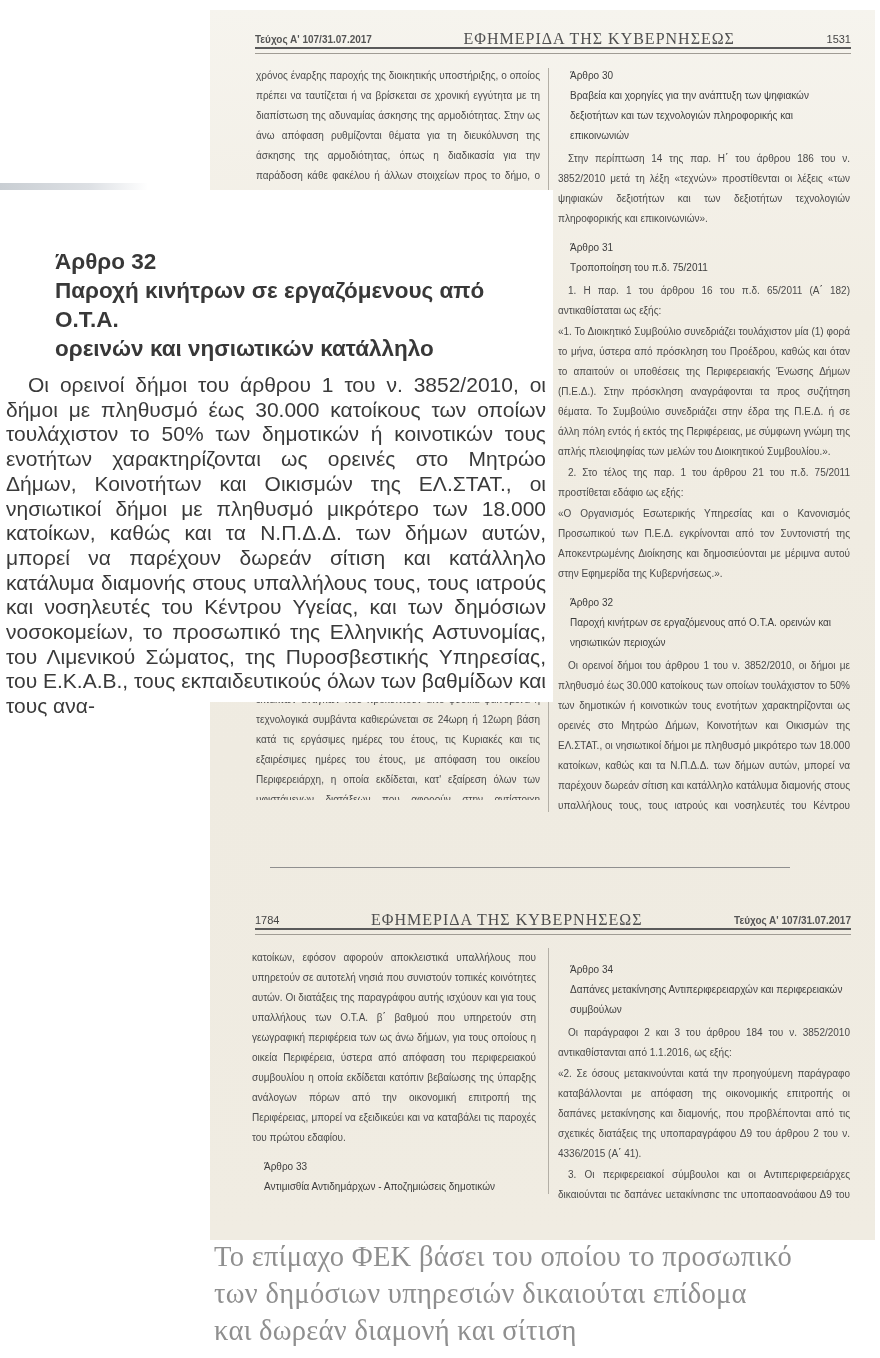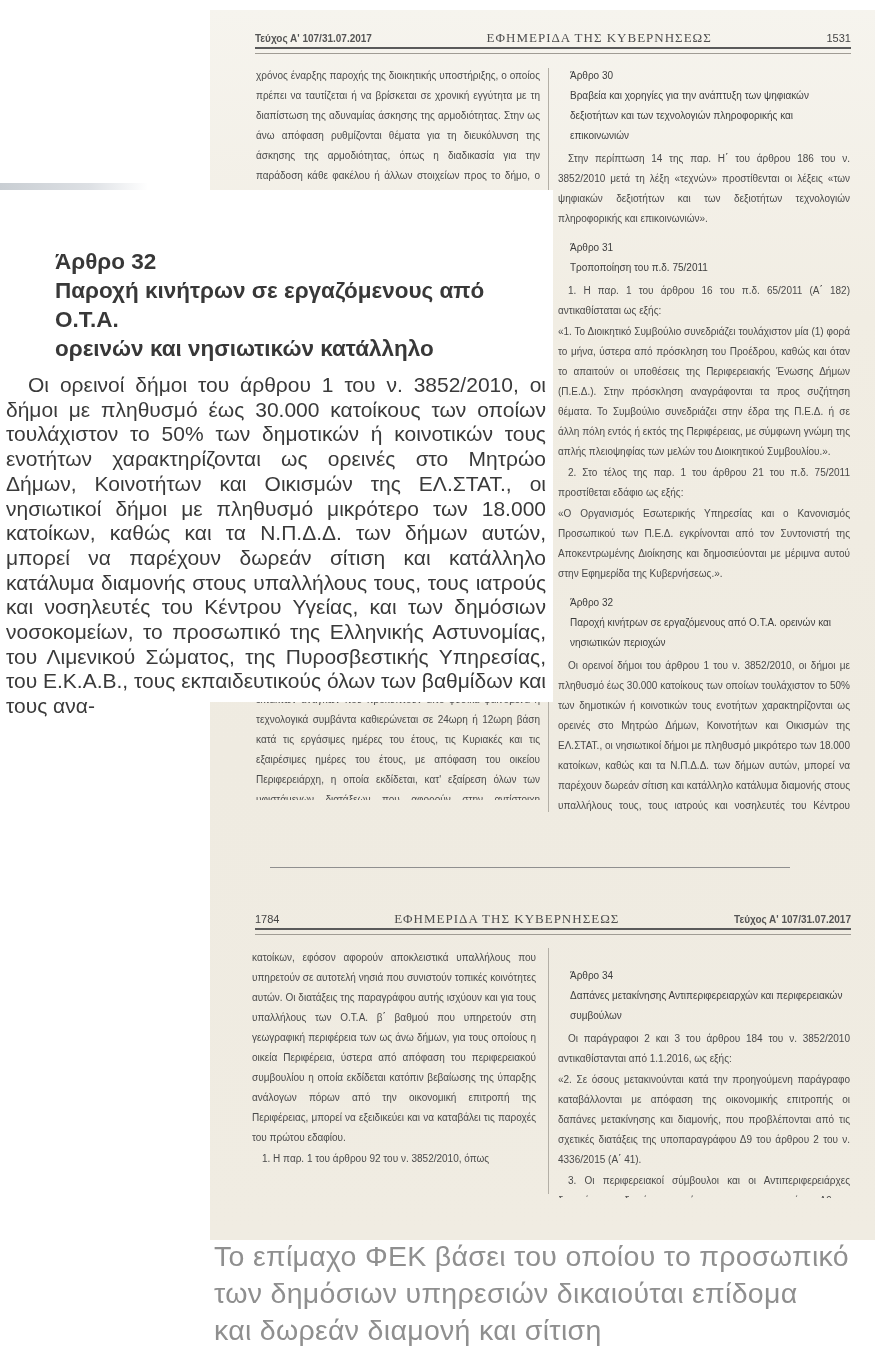--- a/index.html
+++ b/index.html
@@ -11,21 +11,21 @@
   .scan{
     position:absolute;left:210px;top:10px;width:665px;height:1230px;
     background:linear-gradient(180deg,#f6f4ee 0%,#f1ede3 25%,#efebe1 60%,#f0ece2 100%);
   }
   .gz-header{
     position:absolute;left:45px;right:24px;display:flex;
     justify-content:space-between;align-items:center;
     color:#4a4a4a;
   }
   .gz-header .issue{font-size:10px;font-weight:bold;color:#555;}
-  .gz-header .gtitle{font-family:"Liberation Serif",serif;font-size:13px;letter-spacing:1px;color:#4f4f4f;}
+  .gz-header .gtitle{font-family:"Liberation Serif",serif;font-size:16px;letter-spacing:1px;color:#4f4f4f;}
   .gz-header .pnum{font-size:11px;color:#454545;}
   .hrule{position:absolute;left:45px;right:24px;height:4px;border-top:2px solid #5a5a5a;border-bottom:1px solid #a09c94;}
   .small-col{position:absolute;font-size:10px;line-height:20px;color:#4a4a4a;text-align:justify;overflow:hidden;}
   .small-col p{margin:0 0 1px 0;}
   .small-col p.ind{text-indent:10px;}
   .art-head{font-weight:normal;color:#3d3d3d;padding-left:12px;text-align:left;margin:9px 0 3px 0;}
   .art-head span{display:block;}
   .vline{position:absolute;width:0;border-left:1px solid #b3afa6;}
   .pages-divider{position:absolute;left:60px;width:520px;height:0;border-top:1px solid #8f8f8f;}
   
@@ -38,21 +38,21 @@
   .bigtext .bh{font-size:22.5px;font-weight:bold;line-height:29px;margin-left:49px;color:#383838;}
   .bigtext .bbody{
     margin:10px 0 0 0;font-size:21px;line-height:24.7px;
     text-align:justify;text-indent:22px;color:#3a3a3a;
   }
   
   .caption{
     position:absolute;left:214px;top:1238px;width:660px;
     font-size:28.5px;line-height:37px;color:#8f8f8f;letter-spacing:.3px;
   }
-  .caption div{white-space:nowrap;}
+  .caption div{white-space:nowrap;font-family:Liberation Serif, serif;}
 </style>
 </head>
 <body>
 
 <div class="page">
 
   <div class="scan">
 
     <div class="gz-header" style="top:20px;">
       <span class="issue">Τεύχος Α' 107/31.07.2017</span>
@@ -98,27 +98,31 @@
 
     <div class="gz-header" style="top:901px;">
       <span class="pnum">1784</span>
       <span class="gtitle">ΕΦΗΜΕΡΙΔΑ ΤΗΣ ΚΥΒΕΡΝΗΣΕΩΣ</span>
       <span class="issue">Τεύχος Α' 107/31.07.2017</span>
     </div>
     <div class="hrule" style="top:918px;"></div>
 
     <div class="small-col" style="left:42px;top:938px;width:284px;height:250px;">
       <p>κατοίκων, εφόσον αφορούν αποκλειστικά υπαλλήλους που υπηρετούν σε αυτοτελή νησιά που συνιστούν τοπικές κοινότητες αυτών. Οι διατάξεις της παραγράφου αυτής ισχύουν και για τους υπαλλήλους των Ο.Τ.Α. β΄ βαθμού που υπηρετούν στη γεωγραφική περιφέρεια των ως άνω δήμων, για τους οποίους η οικεία Περιφέρεια, ύστερα από απόφαση του περιφερειακού συμβουλίου η οποία εκδίδεται κατόπιν βεβαίωσης της ύπαρξης ανάλογων πόρων από την οικονομική επιτροπή της Περιφέρειας, μπορεί να εξειδικεύει και να καταβάλει τις παροχές του πρώτου εδαφίου.</p>
+      <div class="art-head">
+        <span>Άρθρο 33</span>
+        <span>Αντιμισθία Αντιδημάρχων - Αποζημιώσεις δημοτικών συμβούλων</span>
+      </div>
       <p class="ind">1. Η παρ. 1 του άρθρου 92 του ν. 3852/2010, όπως</p>
     </div>
 
     <div class="vline" style="left:338px;top:938px;height:246px;"></div>
 
     <div class="small-col" style="left:348px;top:938px;width:292px;height:250px;">
-      <div class="art-head" style="margin-top:18px;">
+      <div class="art-head" style="margin-top:12px;">
         <span>Άρθρο 34</span>
         <span>Δαπάνες μετακίνησης Αντιπεριφερειαρχών και περιφερειακών συμβούλων</span>
       </div>
       <p class="ind">Οι παράγραφοι 2 και 3 του άρθρου 184 του ν. 3852/2010 αντικαθίστανται από 1.1.2016, ως εξής:</p>
       <p>«2. Σε όσους μετακινούνται κατά την προηγούμενη παράγραφο καταβάλλονται με απόφαση της οικονομικής επιτροπής οι δαπάνες μετακίνησης και διαμονής, που προβλέπονται από τις σχετικές διατάξεις της υποπαραγράφου Δ9 του άρθρου 2 του ν. 4336/2015 (Α΄ 41).</p>
       <p class="ind">3. Οι περιφερειακοί σύμβουλοι και οι Αντιπεριφερειάρχες δικαιούνται τις δαπάνες μετακίνησης της υποπαραγράφου Δ9 του άρθρου 2 του ν. 4336/2015, για τη συμμετοχή τους στις συνεδριάσεις του περιφερειακού συμβουλίου, της εκτελεστικής επιτροπής, της οικονομικής επιτροπής και των λοιπών διοικητικών επιτροπών.</p>
     </div>
   </div>
 
   <div class="fade-strip"></div>

